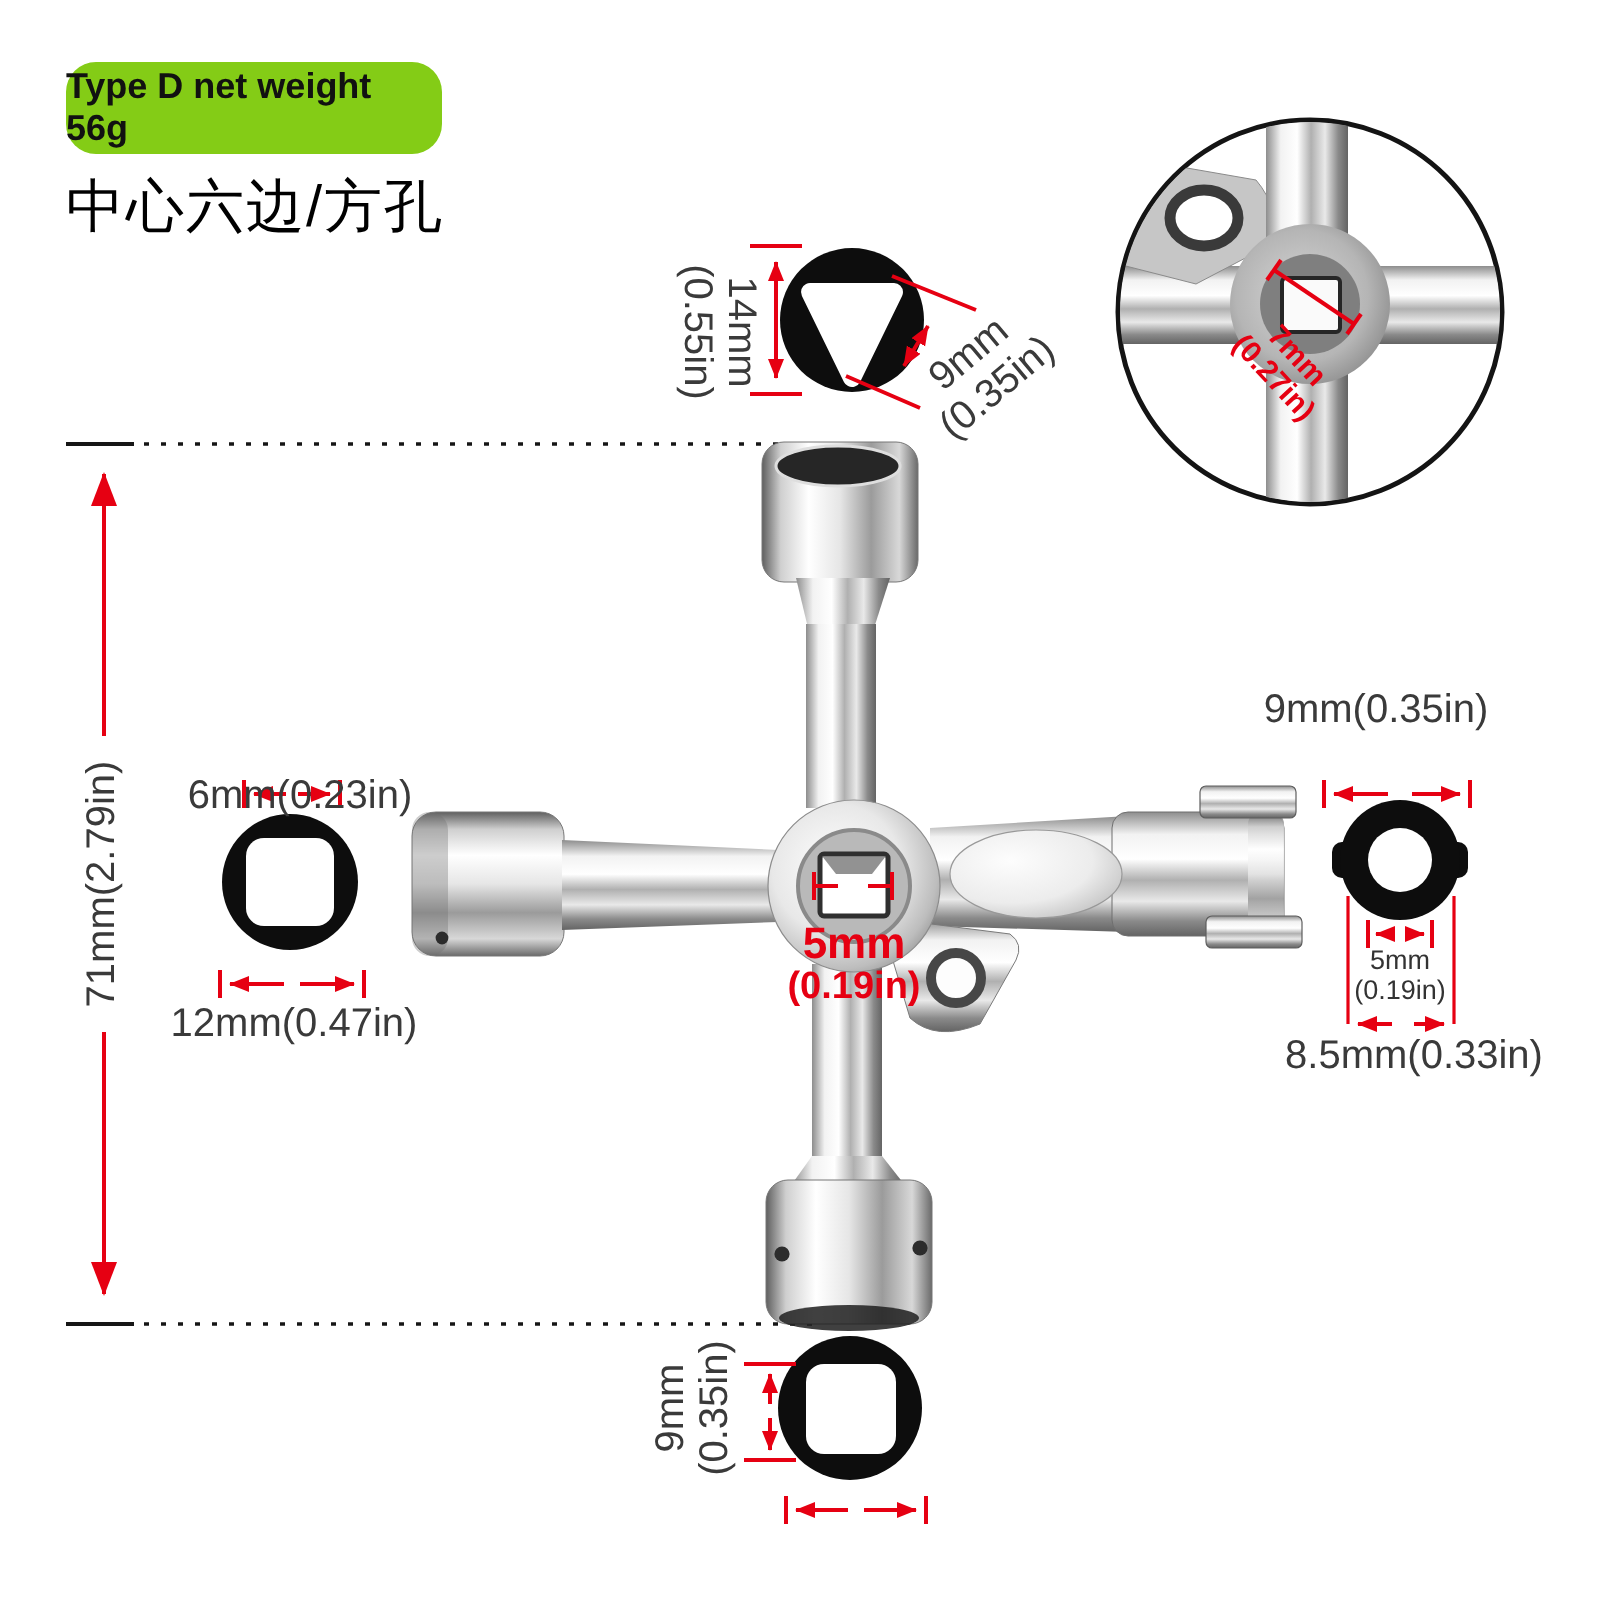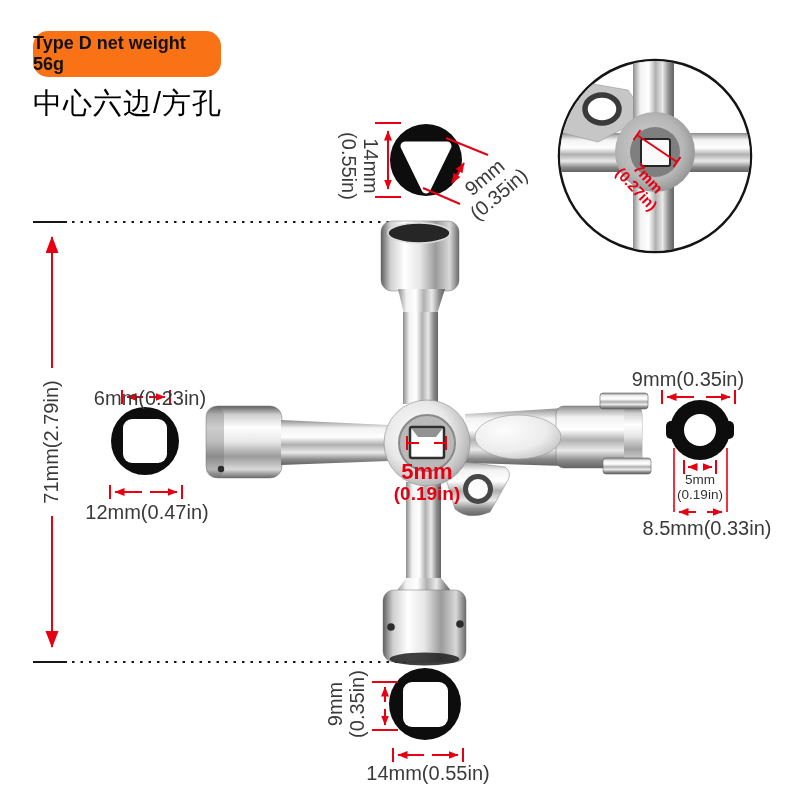--- a/index.html
+++ b/index.html
@@ -1,19 +1,19 @@
 <!DOCTYPE html>
 <html><head>
 <meta charset="utf-8">
 <style>
   html,body{margin:0;padding:0;background:#ffffff;}
   .stage{position:relative;width:800px;height:800px;background:#ffffff;overflow:hidden;
          font-family:"Liberation Sans", sans-serif;}
   .stage svg{position:absolute;left:0;top:0;}
-  .badge{position:absolute;left:33px;top:31px;width:188px;height:46px;background:#f97316;
+  .badge{position:absolute;left:33px;top:31px;width:188px;height:46px;background:#84cc16;
          border-radius:15px;display:flex;align-items:center;justify-content:center;
          font-weight:bold;font-size:18px;color:#111;}
   .title{position:absolute;left:33px;top:84px;font-size:29px;color:#000;letter-spacing:1px;}
   .lbl{position:absolute;transform:translate(-50%,-50%);color:#3a3a3a;font-size:20px;
        white-space:nowrap;text-align:center;line-height:1.08;}
   .lbl span{display:block;}
   .rot90{transform:translate(-50%,-50%) rotate(90deg);}
   .rotm90{transform:translate(-50%,-50%) rotate(-90deg);}
   .rotm40{transform:translate(-50%,-50%) rotate(-40deg);}
   .rot47{transform:translate(-50%,-50%) rotate(47deg);}
@@ -252,29 +252,28 @@
 
 <div class="lbl" style="left:147px;top:513px;text-align:center;">12mm(0.47in)</div>
 
 <div class="lbl rotm90" style="left:52px;top:442px;">71mm(2.79in)</div>
 
 <div class="lbl red" style="left:427px;top:482px;">
   <span class="c5">5mm</span>
   <span class="c5b">(0.19in)</span>
 </div>
 
-<div class="lbl" style="left:688px;top:380px;">9mm(0.35in)</div>
+<div class="lbl" style="left:688px;top:356px;">9mm(0.35in)</div>
 
 <div class="lbl small" style="left:700px;top:488px;">
   <span>5mm</span>
   <span>(0.19in)</span>
 </div>
 
 <div class="lbl" style="left:707px;top:529px;">8.5mm(0.33in)</div>
 
 <div class="lbl rotm90" style="left:347px;top:704px;">
   <span>9mm</span>
   <span>(0.35in)</span>
 </div>
 
-<div class="lbl" style="left:428px;top:774px;">14mm(0.55in)</div>
 
 </div>
 
 </body></html>

